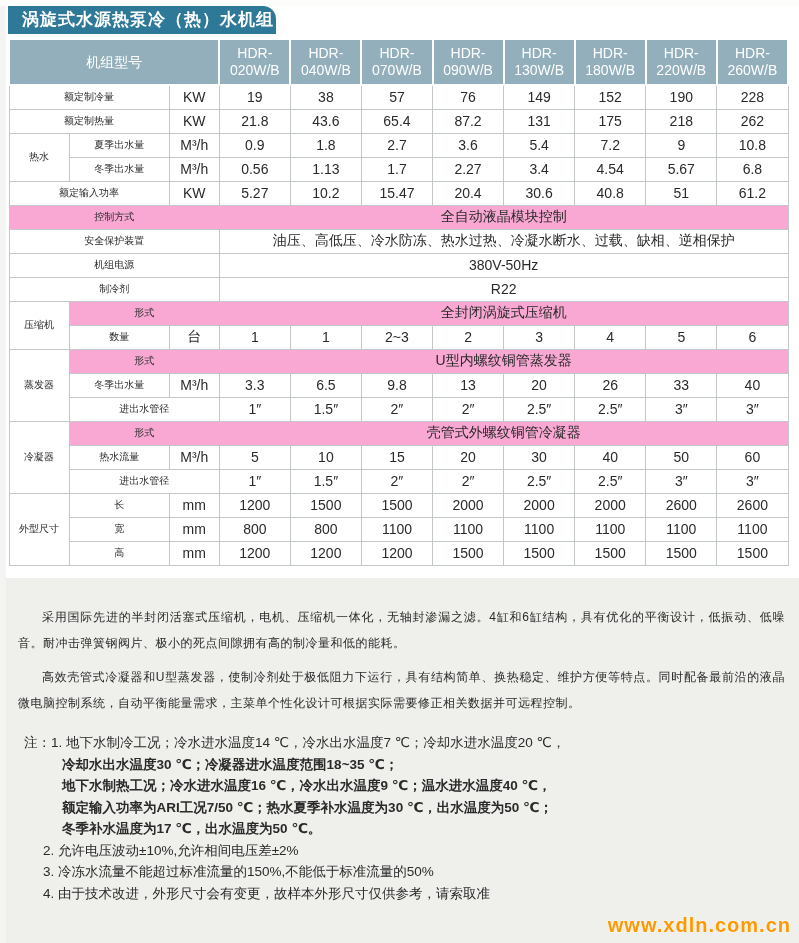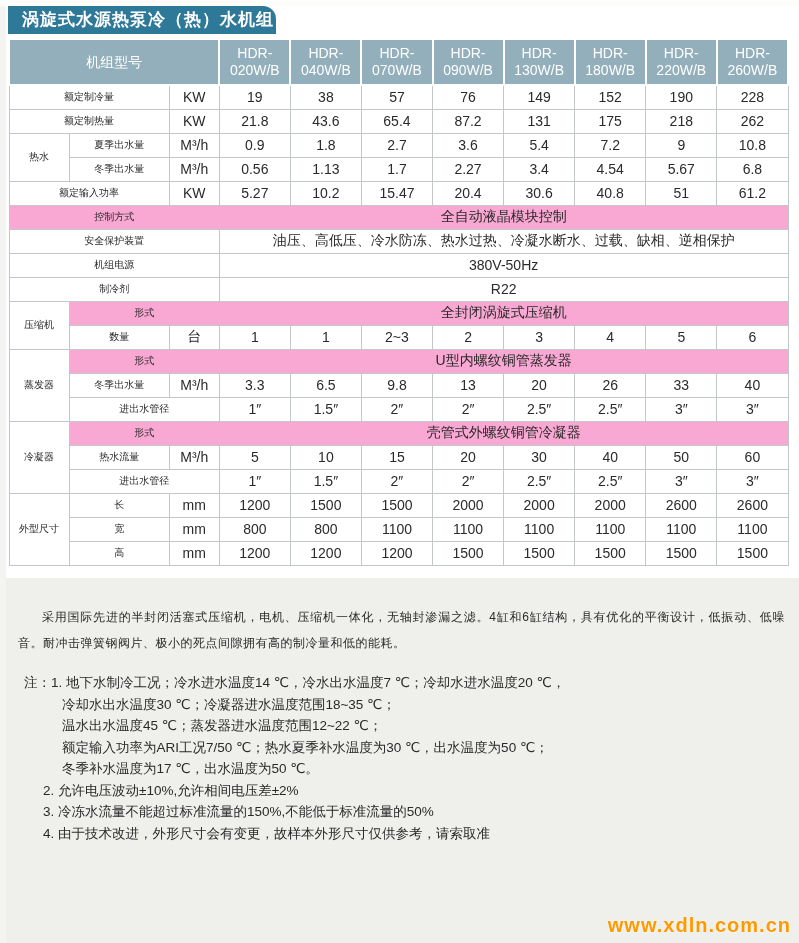--- a/index.html
+++ b/index.html
@@ -18,21 +18,21 @@
   table.spec td { border:1px solid #c2c7c7; height:24px; font-size:14px; text-align:center;
     padding:1px 2px; background:#fff; }
   table.spec td.green { background:#f9a8d4; }
   table.spec td.lbl, table.spec td.sub, table.spec td.group { font-size:10px;margin-top:24px; }
   .model-line { display:block;text-align:center; }
 
   .lower { position:absolute; top:572px; left:0; right:0; bottom:0; background:#efefec; padding:26px 14px 0 12px; }
   .para { font-size:12px; line-height:26px; text-indent:2em; text-align:justify; margin-bottom:8px; letter-spacing:0.5px; }
   .notes { margin-top:16px; font-size:13.5px; line-height:21.5px; }
   .note-line { display:block; }
-  .ind-0 { margin-left:6px; } .ind-1 { margin-left:25px; } .ind-2 { margin-left:44px; }
+  .ind-0 { margin-left:6px; } .ind-1 { margin-left:25px; } .ind-2 { margin-left:44px;font-weight:bold; }
 
   .watermark { position:absolute; right:8px; bottom:12px; font-size:20px; font-weight:bold;
     color:#ff9900; letter-spacing:1px; text-shadow:0 0 2px #fff; }
 </style>
 </head>
 <body>
 
 <div class="page">
 
   <div class="title-bar">涡旋式水源热泵冷（热）水机组</div>
@@ -274,25 +274,26 @@
         <td>1500</td>
         <td>1500</td>
         <td>1500</td>
         <td>1500</td>
       </tr>
     </tbody>
   </table>
 
   <div class="lower">
     <p class="para">采用国际先进的半封闭活塞式压缩机，电机、压缩机一体化，无轴封渗漏之滤。4缸和6缸结构，具有优化的平衡设计，低振动、低噪音。耐冲击弹簧钢阀片、极小的死点间隙拥有高的制冷量和低的能耗。</p>
+    <p class="para">高效壳管式冷凝器和U型蒸发器，使制冷剂处于极低阻力下运行，具有结构简单、换热稳定、维护方便等特点。同时配备最前沿的液晶微电脑控制系统，自动平衡能量需求，主菜单个性化设计可根据实际需要修正相关数据并可远程控制。</p>
 
     <div class="notes">
       <span class="note-line ind-0">注：1. 地下水制冷工况；冷水进水温度14 ℃，冷水出水温度7 ℃；冷却水进水温度20 ℃，</span>
       <span class="note-line ind-2">冷却水出水温度30 ℃；冷凝器进水温度范围18~35 ℃；</span>
-      <span class="note-line ind-2">温水出水温度45 ℃；蒸发器进水温度范围12~22 ℃；</span>
+      <span class="note-line ind-2">地下水制热工况；冷水进水温度16 ℃，冷水出水温度9 ℃；温水进水温度40 ℃，</span>
       <span class="note-line ind-2">额定输入功率为ARI工况7/50 ℃；热水夏季补水温度为30 ℃，出水温度为50 ℃；</span>
       <span class="note-line ind-2">冬季补水温度为17 ℃，出水温度为50 ℃。</span>
       <span class="note-line ind-1">2. 允许电压波动±10%,允许相间电压差±2%</span>
       <span class="note-line ind-1">3. 冷冻水流量不能超过标准流量的150%,不能低于标准流量的50%</span>
       <span class="note-line ind-1">4. 由于技术改进，外形尺寸会有变更，故样本外形尺寸仅供参考，请索取准</span>
 
     </div>
   </div>
 
   <div class="watermark">www.xdln.com.cn</div>

